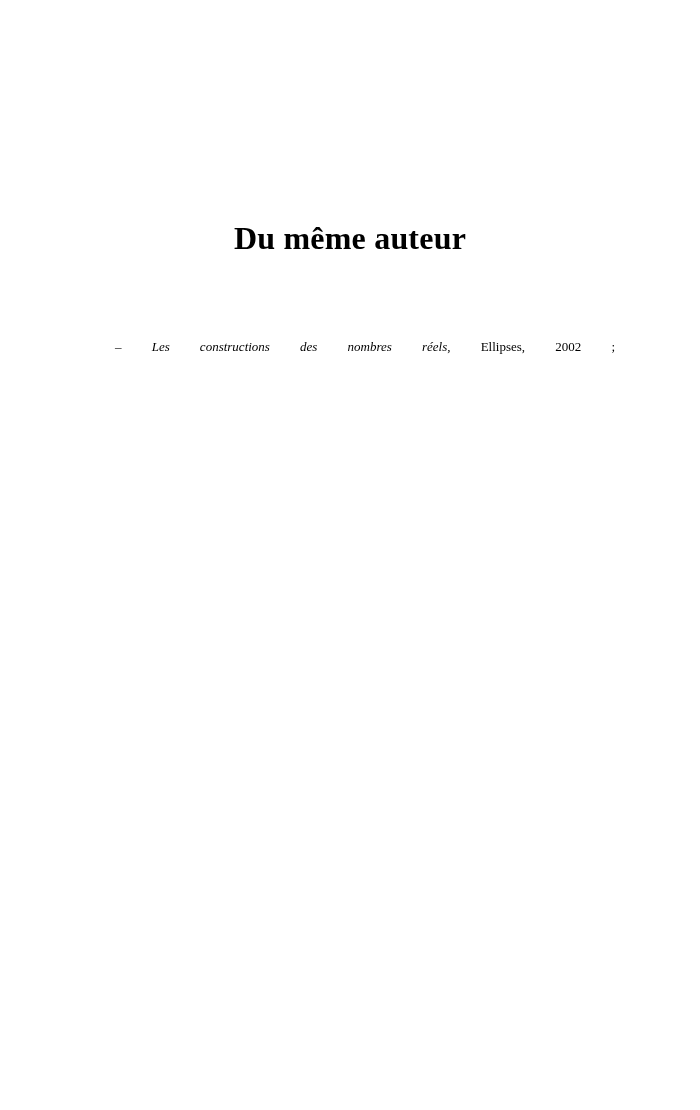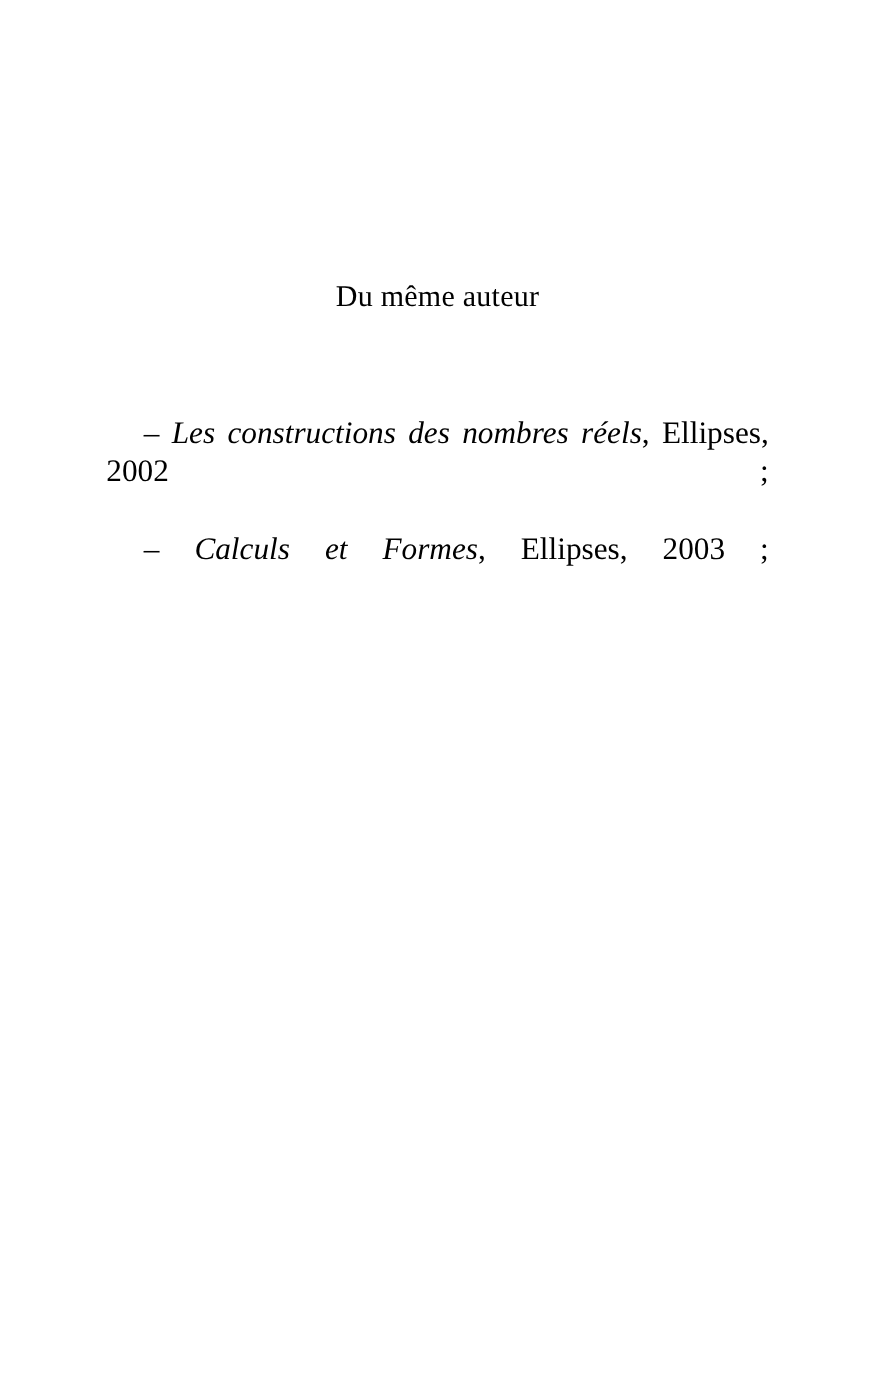--- a/index.html
+++ b/index.html
@@ -27,37 +27,37 @@
     overflow: hidden;
   }
 
   
   .page-title {
     position: absolute;
     left: 0;
     top: 224px;
     width: 700px;
     text-align: center;
-    font-size: 24px;
-    font-weight: normal;
+    font-size: 32px;
+    font-weight: bold;
     letter-spacing: 0.2px;
     line-height: 28px;
     white-space: pre;
   }
 
   
   .biblio {
     position: absolute;
     left: 85px;
     top: 331px;
     width: 530px;
   }
 
   .biblio-entry {
-    font-size: 25px;
+    font-size: 13px;
     line-height: 31px;
     text-align: justify;
     text-justify: inter-word;
     text-indent: 30px;
     margin: 0;
     hyphens: none;
   }
 
   
   .biblio-entry.gap {
@@ -89,20 +89,19 @@
 <body>
 
 <div class="page">
 
   <div class="page-title">Du même auteur</div>
 
   <div class="biblio">
 
     <p class="biblio-entry"><span>– </span><span class="ttl">Les constructions des nombres réels</span><span class="rom">, Ellipses, 2002 ;</span></p>
 
-    <p class="biblio-entry"><span>– </span><span class="ttl">Calculs et Formes</span><span class="rom">, Ellipses, 2003 ;</span></p>
 
 
 
 
   </div>
 
 </div>
 
 </body></html>

